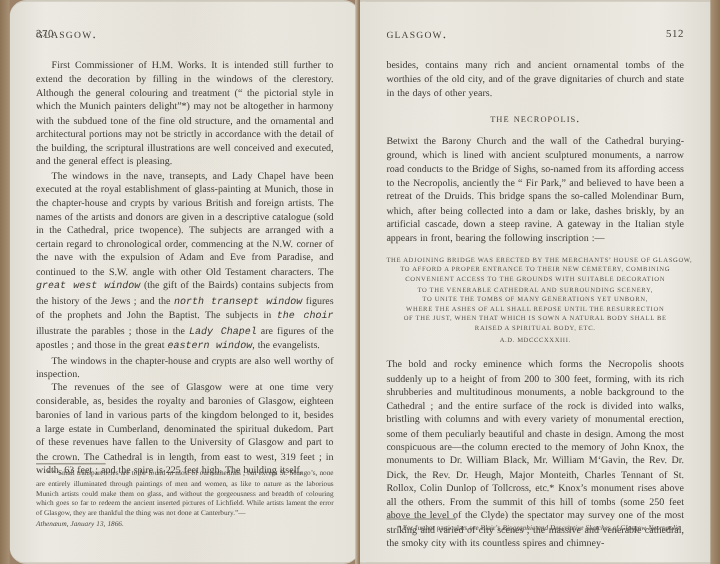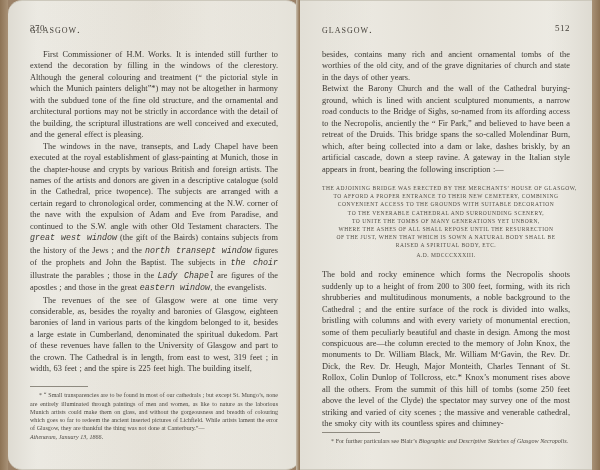--- a/index.html
+++ b/index.html
@@ -182,20 +182,21 @@
         <span class="folio left">370</span>
         <span class="runhead-title">GLASGOW.</span>
       </div>
 
       <p class="body">First Commissioner of H.M. Works. It is intended still further to extend the decoration by filling in the windows of the clerestory. Although the general colouring and treatment (“ the pictorial style in which the Munich painters delight”*) may not be altogether in harmony with the subdued tone of the fine old structure, and the ornamental and architectural portions may not be strictly in accordance with the detail of the building, the scriptural illustrations are well conceived and executed, and the general effect is pleasing.</p>
 
       <p class="body">
         <span>The windows in the nave, transepts, and Lady Chapel have been executed at the royal establishment of glass-painting at Munich, those in the chapter-house and crypts by various British and foreign artists. The names of the artists and donors are given in a descriptive catalogue (sold in the Cathedral, price twopence). The subjects are arranged with a certain regard to chronological order, commencing at the N.W. corner of the nave with the expulsion of Adam and Eve from Paradise, and continued to the S.W. angle with other Old Testament characters. The </span><i>great west window</i><span> (the gift of the Bairds) contains subjects from the history of the Jews ; and the </span><i>north transept window</i><span> figures of the prophets and John the Baptist. The subjects in </span><i>the choir</i><span> illustrate the parables ; those in the </span><i>Lady Chapel</i><span> are figures of the apostles ; and those in the great </span><i>eastern window</i><span>, the evangelists.</span>
       </p>
 
+      <p class="body">The windows in the chapter-house and crypts are also well worthy of inspection.</p>
 
       <p class="body">The revenues of the see of Glasgow were at one time very considerable, as, besides the royalty and baronies of Glasgow, eighteen baronies of land in various parts of the kingdom belonged to it, besides a large estate in Cumberland, denominated the spiritual dukedom. Part of these revenues have fallen to the University of Glasgow and part to the crown. The Cathedral is in length, from east to west, 319 feet ; in width, 63 feet ; and the spire is 225 feet high. The building itself,</p>
     </div>
 
     <div class="footnote-wrap" id="foot-left">
       <div class="footrule"></div>
       <p class="footnote">* “ Small transparencies are to be found in most of our cathedrals ; but except St. Mungo’s, none are entirely illuminated through paintings of men and women, as like to nature as the laborious Munich artists could make them on glass, and without the gorgeousness and breadth of colouring which goes so far to redeem the ancient inserted pictures of Lichfield. While artists lament the error of Glasgow, they are thankful the thing was not done at Canterbury.”—</p>
       <p class="footnote cont">
         <i>Athenæum, January 13, 1866.</i>
       </p>
@@ -209,20 +210,21 @@
 
     <div class="textblock">
 
       <div class="runhead">
         <span class="runhead-title">GLASGOW.</span>
         <span class="folio right">512</span>
       </div>
 
       <p class="body cont">besides, contains many rich and ancient ornamental tombs of the worthies of the old city, and of the grave dignitaries of church and state in the days of other years.</p>
 
+      <h2 class="section">THE NECROPOLIS.</h2>
 
       <p class="body cont">Betwixt the Barony Church and the wall of the Cathedral burying-ground, which is lined with ancient sculptured monuments, a narrow road conducts to the Bridge of Sighs, so-named from its affording access to the Necropolis, anciently the “ Fir Park,” and believed to have been a retreat of the Druids. This bridge spans the so-called Molendinar Burn, which, after being collected into a dam or lake, dashes briskly, by an artificial cascade, down a steep ravine. A gateway in the Italian style appears in front, bearing the following inscription :—</p>
 
       <div class="inscription">
         <span class="ln">THE ADJOINING BRIDGE WAS ERECTED BY THE MERCHANTS’ HOUSE OF GLASGOW,</span>
         <span class="ln">TO AFFORD A PROPER ENTRANCE TO THEIR NEW CEMETERY, COMBINING</span>
         <span class="ln">CONVENIENT ACCESS TO THE GROUNDS WITH SUITABLE DECORATION</span>
         <span class="ln">TO THE VENERABLE CATHEDRAL AND SURROUNDING SCENERY,</span>
         <span class="ln">TO UNITE THE TOMBS OF MANY GENERATIONS YET UNBORN,</span>
         <span class="ln">WHERE THE ASHES OF ALL SHALL REPOSE UNTIL THE RESURRECTION</span>

